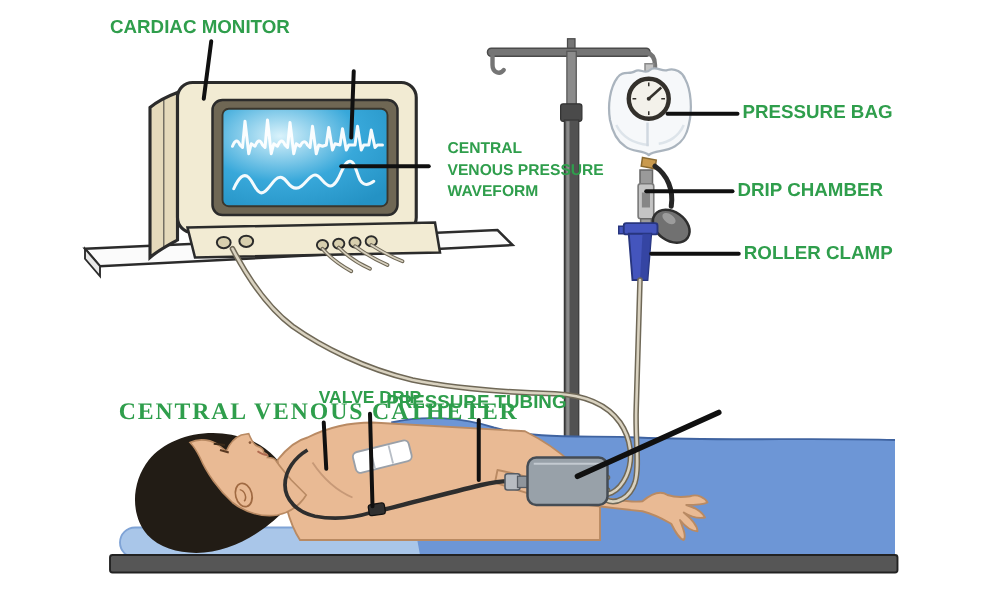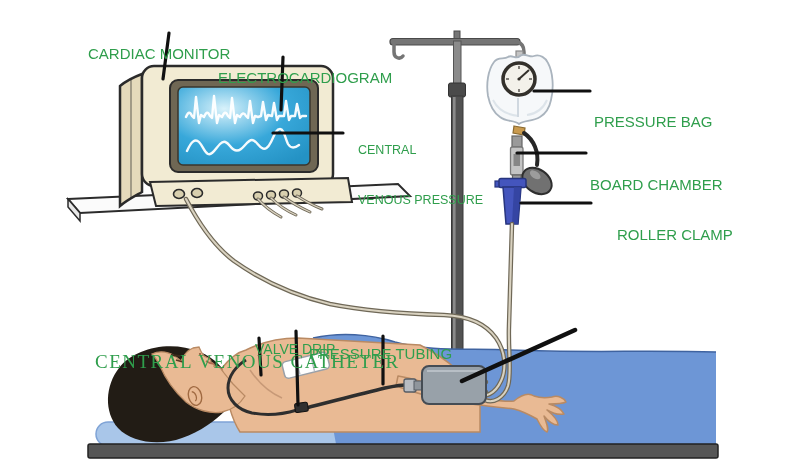--- a/index.html
+++ b/index.html
@@ -1,20 +1,20 @@
 <!DOCTYPE html>
 <html style="--label_green: #2f9e4c; --pointer_black: #101010; --screen_blue: #38a8da; --screen_glow: #d9f2fb; --monitor_cream: #f2ebd3; --monitor_side: #e5dabb; --bezel_olive: #6f6754; --shelf_white: #fbfbfb; --pole_gray: #757575; --pole_dark: #4a4a4a; --bag_white: #f6f8fa; --bulb_gray: #717171; --clamp_blue: #4455bd; --tube_outline: #6f6857; --tube_core: #d9d2c0; --sheet_blue: #6d96d6; --mattress_blue: #a9c6e9; --frame_gray: #565656; --skin: #e9ba94; --skin_line: #9a6a45; --hair_black: #221c15; --board_gray: #98a1a9; --dark_tube: #303030;"><head>
 <meta charset="utf-8">
 <style>
   html,body{margin:0;padding:0;background:#ffffff;}
   .stage{position:relative;width:800px;height:475px;background:#fff;overflow:hidden;
          font-family:"Liberation Sans",sans-serif;}
   .stage svg{position:absolute;left:0;top:0;}
-  .lbl{position:absolute;color:var(--label_green,#2f9e4c);font-weight:normal;
-       font-size:15px;white-space:nowrap;letter-spacing:0px;line-height:1.1;margin-top:32px;}
+  .lbl{position:absolute;color:var(--label_green,#2f9e4c);font-weight:bold;
+       font-size:15px;white-space:nowrap;letter-spacing:0px;line-height:1.1;}
   .lbl-sm{font-size:12.5px;line-height:17.5px;}
   .lbl-vp{font-size:14px;}
   .lbl-cvc{font-family:"Liberation Serif",serif;font-size:19px;letter-spacing:1.5px;}
 </style>
 </head>
 <body>
 
 <div class="stage">
 
 <svg width="800" height="475" viewBox="0 0 800 475">
@@ -200,25 +200,25 @@
     <path d="M517,153 L586,153"></path>
     <path d="M521,203 L591,203"></path>
     <path d="M575,330 L462,381" stroke-width="4.5"></path>
     <path d="M383,336 L383,384"></path>
     <path d="M296,331 L298,405"></path>
     <path d="M259,338 L261,375"></path>
   </g>
 </svg>
 
 <div class="lbl" style="left:88px;top:14px;">CARDIAC MONITOR</div>
-<div class="lbl" style="left:218px;top:38px;">ELECTROCARDIOGRAM</div>
 <div style="position:absolute;left:358px;top:110px;">
   <div class="lbl lbl-sm" style="position:static;">CENTRAL</div>
   <div class="lbl lbl-sm" style="position:static;">VENOUS PRESSURE</div>
+  <div class="lbl lbl-sm" style="position:static;">WAVEFORM</div>
 </div>
 <div class="lbl" style="left:594px;top:82px;text-align:right;">PRESSURE BAG</div>
-<div class="lbl" style="left:590px;top:145px;">BOARD CHAMBER</div>
-<div class="lbl" style="left:617px;top:195px;">ROLLER CLAMP</div>
+<div class="lbl" style="left:590px;top:145px;">DRIP CHAMBER</div>
+<div class="lbl" style="left:595px;top:195px;">ROLLER CLAMP</div>
 <div class="lbl" style="left:309px;top:314px;">PRESSURE TUBING</div>
 <div class="lbl lbl-vp" style="left:255px;top:310px;">VALVE DRIP</div>
 <div class="lbl lbl-cvc" style="left:95px;top:320px;">CENTRAL VENOUS CATHETER</div>
 
 </div>
 
 </body></html>

